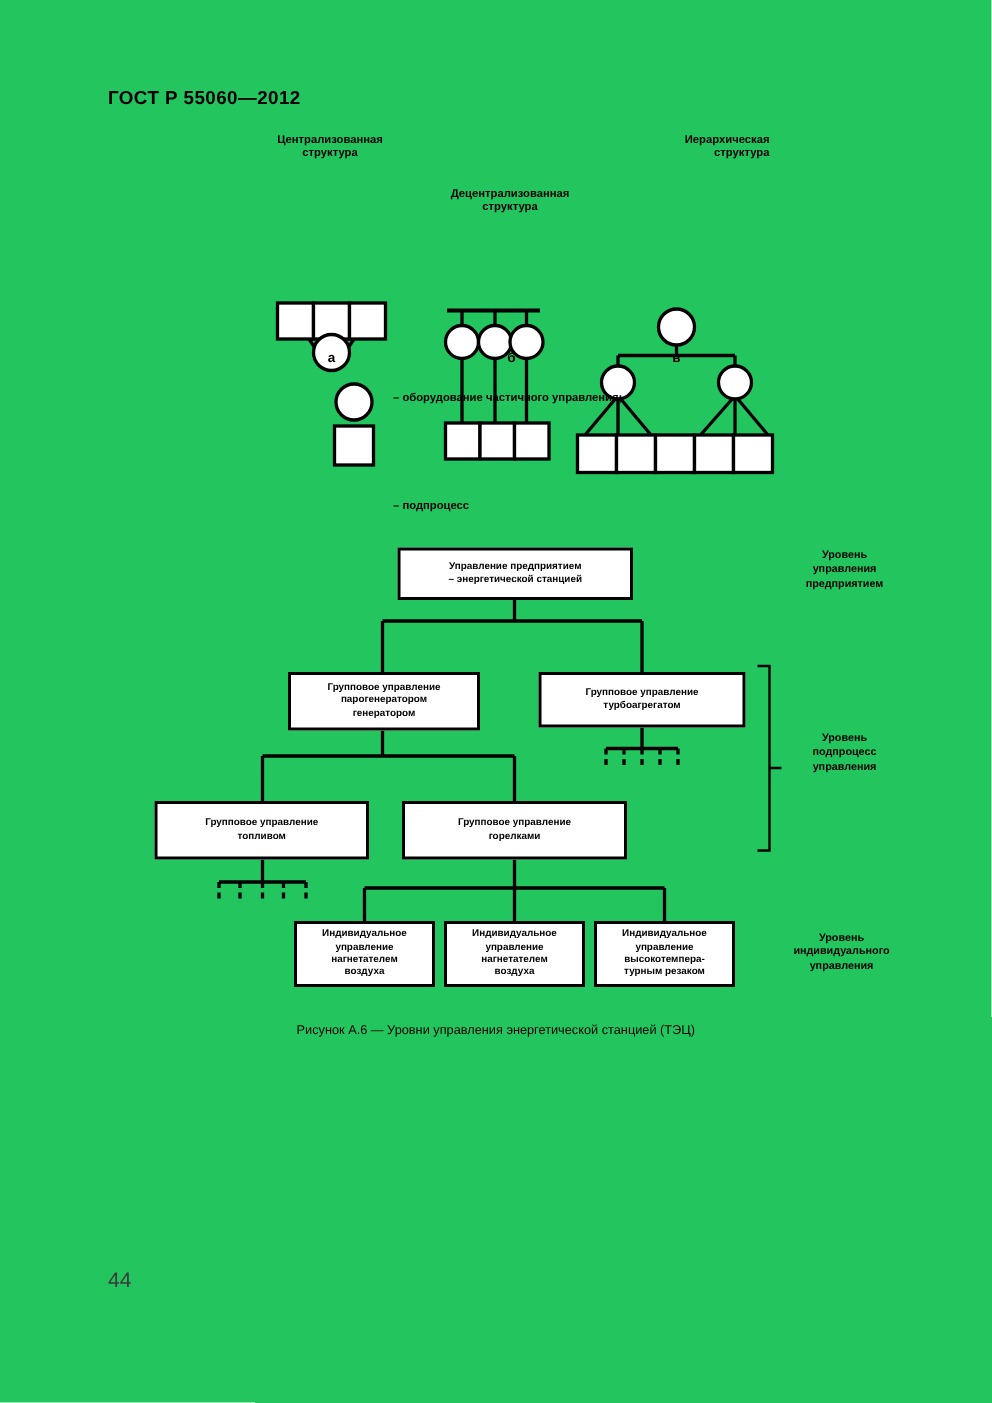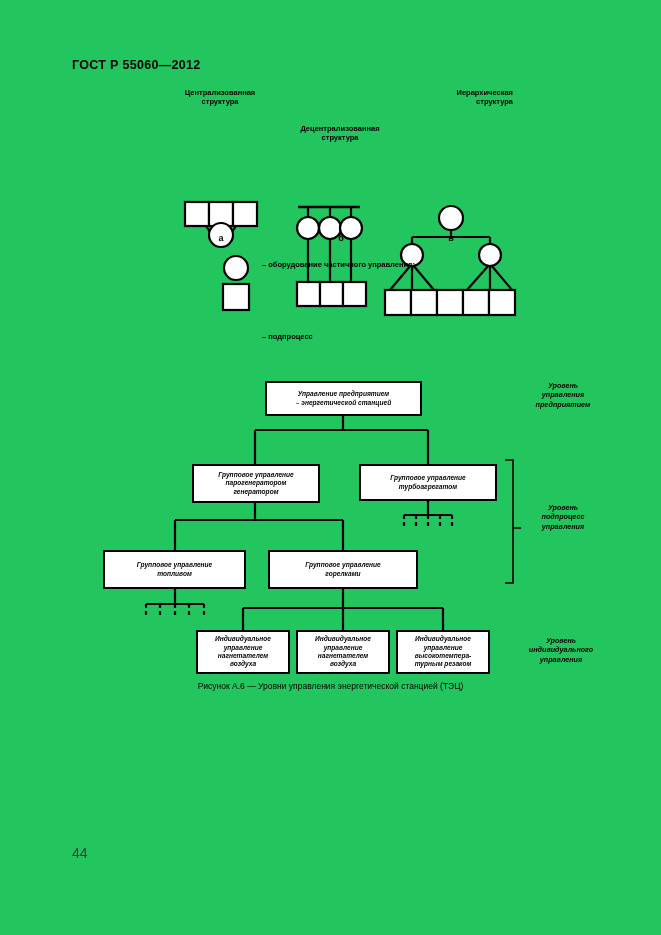--- a/index.html
+++ b/index.html
@@ -86,24 +86,23 @@
     text-align: center;
     font-size: 8.5px;
   }
   .cap-a5 { left: 0; top: 318px; }
   .cap-a6 { left: 0; top: 681px; }
 
   
   .fig-a6 {
     position: absolute;
     left: 0;
-    top: 368px;
+    top: 352px;
     width: 536px;
     height: 320px;
-    font-style: italic;
   }
   .node {
     position: absolute;
     box-sizing: border-box;
     border: 2px solid #000;
     background: #fff;
     display: flex;
     align-items: center;
     justify-content: center;
     text-align: center;

